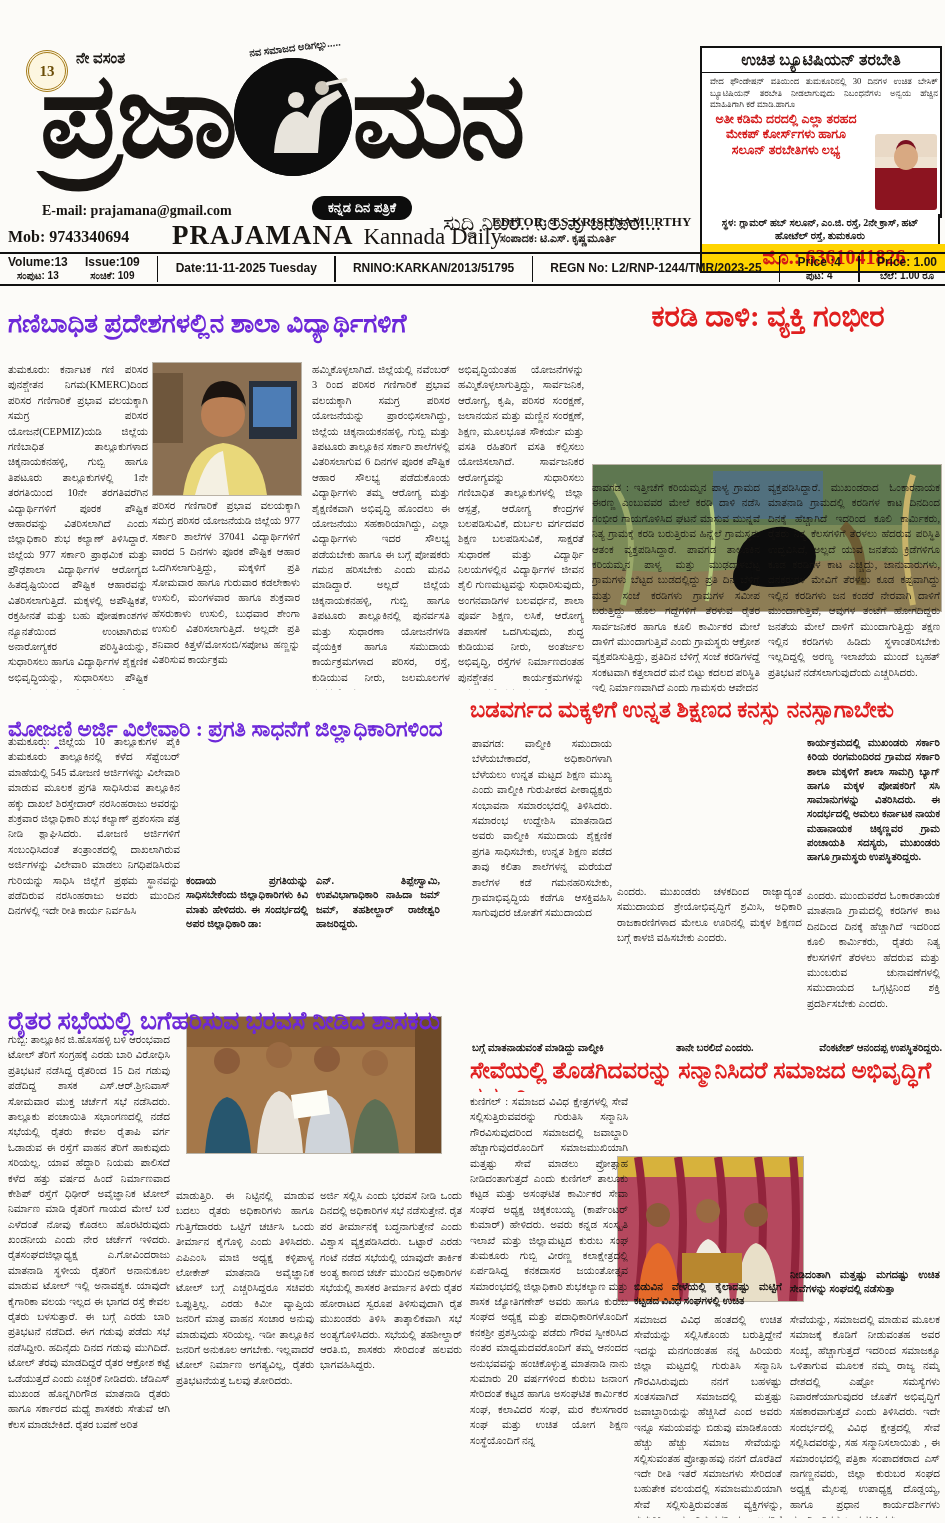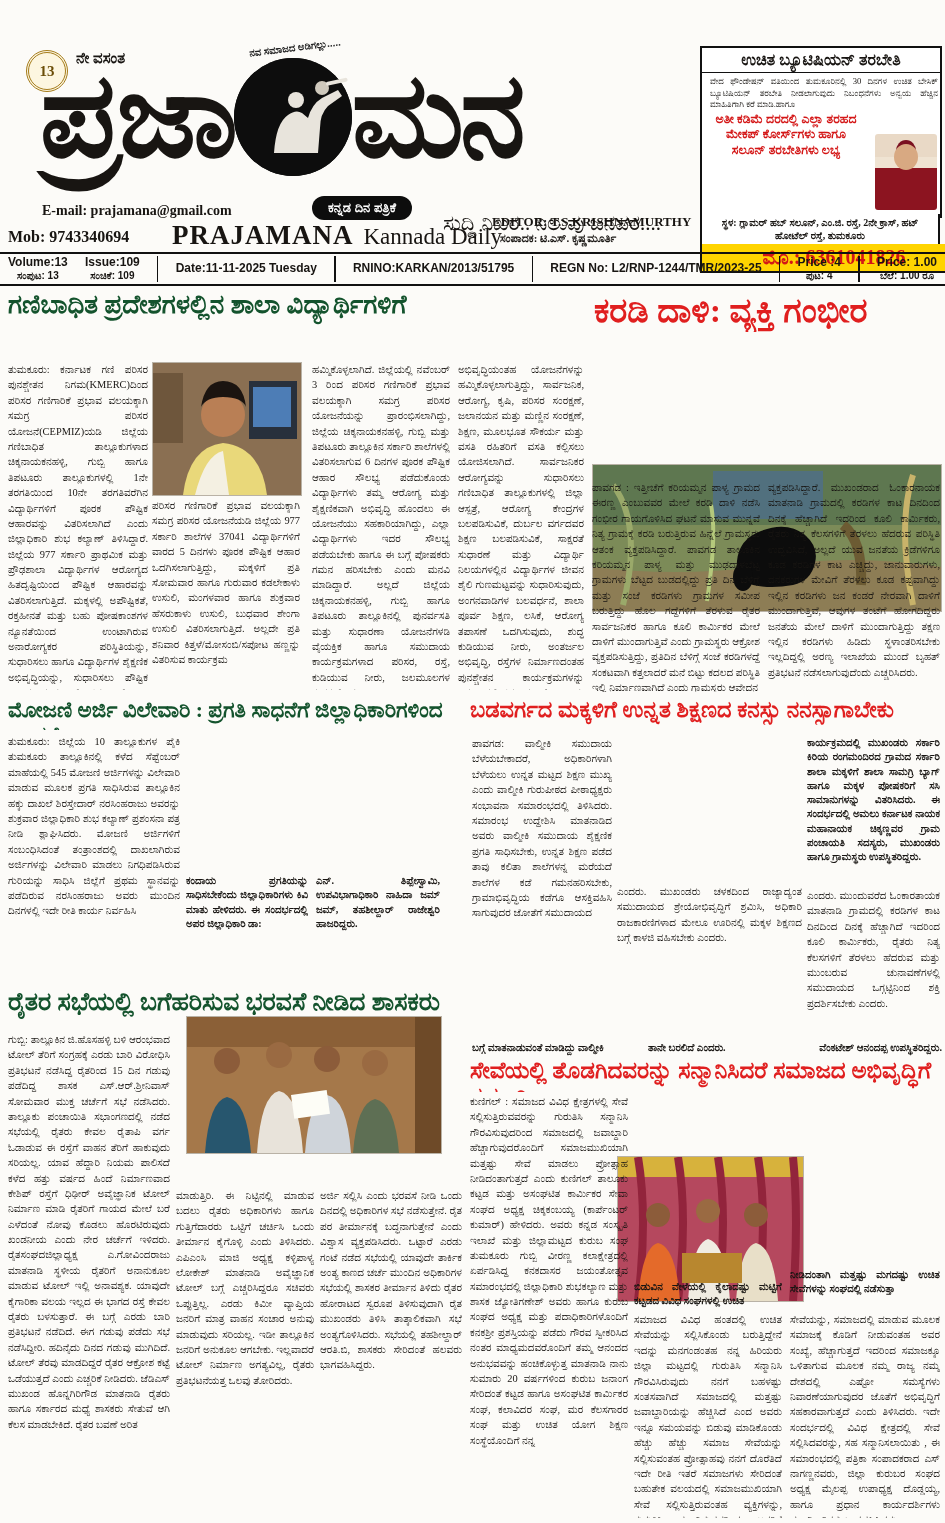--- a/index.html
+++ b/index.html
@@ -41,21 +41,21 @@
          background:#d8a982;box-shadow:0 -6px 0 -2px #7a1020;}
   
   .infobar{border-top:2px solid #111;border-bottom:2px solid #111;display:flex;
            align-items:center;justify-content:space-between;padding:2px 8px;
            font-family:"Liberation Sans",sans-serif;}
   .ib-item{text-align:center;line-height:1.15;}
   .ib-top{font-weight:bold;font-size:12px;}
   .ib-bot{font-weight:bold;font-size:10px;}
   .ib-sep{width:1.5px;height:26px;background:#111;}
   
-  .hl-black{font-weight:900;color:#14532d;}
+  .hl-black{font-weight:900;color:#6d28d9;margin-top:19px;}
   .hl-red{font-weight:900;color:#e01f1f;}
   
   .col{font-size:10.4px;line-height:1.48;text-align:justify;}
   .cap{font-size:10.2px;line-height:1.4;font-weight:bold;text-align:justify;}
   .frag{font-size:10.2px;font-weight:bold;white-space:nowrap;}
   
   .photo{background:#ccc;position:relative;overflow:hidden;border:1px solid #b9b2a6;}
   svg{display:block;}
 </style>
 </head>
@@ -152,21 +152,21 @@
       <path d="M48 44 q4 -26 22 -26 q20 0 23 26 q-4 -10 -23 -10 q-17 0 -22 10z" fill="#1b1410"></path>
       <path d="M30 132 q6 -48 40 -52 q38 4 44 52z" fill="#e9d87a"></path>
       <path d="M42 132 q10 -40 28 -44 l6 44z" fill="#f4f0e2"></path>
     </svg>
   </div>
   <div class="abs col clip" style="left:152px;top:498px;width:148px;height:192px;">ಪರಿಸರ ಗಣಿಗಾರಿಕೆ ಪ್ರಭಾವ ವಲಯಕ್ಕಾಗಿ ಸಮಗ್ರ ಪರಿಸರ ಯೋಜನೆಯಡಿ ಜಿಲ್ಲೆಯ 977 ಸರ್ಕಾರಿ ಶಾಲೆಗಳ 37041 ವಿದ್ಯಾರ್ಥಿಗಳಿಗೆ ವಾರದ 5 ದಿನಗಳು ಪೂರಕ ಪೌಷ್ಟಿಕ ಆಹಾರ ಒದಗಿಸಲಾಗುತ್ತಿದ್ದು, ಮಕ್ಕಳಿಗೆ ಪ್ರತಿ ಸೋಮವಾರ ಹಾಗೂ ಗುರುವಾರ ಕಡಲೇಕಾಳು ಉಸುಲಿ, ಮಂಗಳವಾರ ಹಾಗೂ ಶುಕ್ರವಾರ ಹೆಸರುಕಾಳು ಉಸುಲಿ, ಬುಧವಾರ ಶೇಂಗಾ ಉಸುಲಿ ವಿತರಿಸಲಾಗುತ್ತಿದೆ. ಅಲ್ಲದೇ ಪ್ರತಿ ಶನಿವಾರ ಕಿತ್ತಳೆ/ಮೋಸಂಬಿ/ಸಪೋಟ ಹಣ್ಣನ್ನು ವಿತರಿಸುವ ಕಾರ್ಯಕ್ರಮ</div>
 
   <div class="abs col clip" style="left:312px;top:362px;width:138px;height:328px;">ಹಮ್ಮಿಕೊಳ್ಳಲಾಗಿದೆ. ಜಿಲ್ಲೆಯಲ್ಲಿ ನವೆಂಬರ್ 3 ರಿಂದ ಪರಿಸರ ಗಣಿಗಾರಿಕೆ ಪ್ರಭಾವ ವಲಯಕ್ಕಾಗಿ ಸಮಗ್ರ ಪರಿಸರ ಯೋಜನೆಯನ್ನು ಪ್ರಾರಂಭಿಸಲಾಗಿದ್ದು, ಜಿಲ್ಲೆಯ ಚಿಕ್ಕನಾಯಕನಹಳ್ಳಿ, ಗುಬ್ಬಿ ಮತ್ತು ತಿಪಟೂರು ತಾಲ್ಲೂಕಿನ ಸರ್ಕಾರಿ ಶಾಲೆಗಳಲ್ಲಿ ವಿತರಿಸಲಾಗುವ 6 ದಿನಗಳ ಪೂರಕ ಪೌಷ್ಟಿಕ ಆಹಾರ ಸೌಲಭ್ಯ ಪಡೆದುಕೊಂಡು ವಿದ್ಯಾರ್ಥಿಗಳು ತಮ್ಮ ಆರೋಗ್ಯ ಮತ್ತು ಶೈಕ್ಷಣಿಕವಾಗಿ ಅಭಿವೃದ್ಧಿ ಹೊಂದಲು ಈ ಯೋಜನೆಯು ಸಹಕಾರಿಯಾಗಿದ್ದು, ಎಲ್ಲಾ ವಿದ್ಯಾರ್ಥಿಗಳು ಇದರ ಸೌಲಭ್ಯ ಪಡೆಯಬೇಕು ಹಾಗೂ ಈ ಬಗ್ಗೆ ಪೋಷಕರು ಗಮನ ಹರಿಸಬೇಕು ಎಂದು ಮನವಿ ಮಾಡಿದ್ದಾರೆ. ಅಲ್ಲದೆ ಜಿಲ್ಲೆಯ ಚಿಕ್ಕನಾಯಕನಹಳ್ಳಿ, ಗುಬ್ಬಿ ಹಾಗೂ ತಿಪಟೂರು ತಾಲ್ಲೂಕಿನಲ್ಲಿ ಪುನರ್ವಸತಿ ಮತ್ತು ಸುಧಾರಣಾ ಯೋಜನೆಗಳಡಿ ವೈಯಕ್ತಿಕ ಹಾಗೂ ಸಮುದಾಯ ಕಾರ್ಯಕ್ರಮಗಳಾದ ಪರಿಸರ, ರಸ್ತೆ, ಕುಡಿಯುವ ನೀರು, ಜಲಮೂಲಗಳ ಸಂರಕ್ಷಣೆ ಅರಣ್ಯ</div>
   <div class="abs col clip" style="left:458px;top:362px;width:126px;height:328px;">ಅಭಿವೃದ್ಧಿಯಂತಹ ಯೋಜನೆಗಳನ್ನು ಹಮ್ಮಿಕೊಳ್ಳಲಾಗುತ್ತಿದ್ದು, ಸಾರ್ವಜನಿಕ, ಆರೋಗ್ಯ, ಕೃಷಿ, ಪರಿಸರ ಸಂರಕ್ಷಣೆ, ಜಲಾನಯನ ಮತ್ತು ಮಣ್ಣಿನ ಸಂರಕ್ಷಣೆ, ಶಿಕ್ಷಣ, ಮೂಲಭೂತ ಸೌಕರ್ಯ ಮತ್ತು ವಸತಿ ರಹಿತರಿಗೆ ವಸತಿ ಕಲ್ಪಿಸಲು ಯೋಜಿಸಲಾಗಿದೆ. ಸಾರ್ವಜನಿಕರ ಆರೋಗ್ಯವನ್ನು ಸುಧಾರಿಸಲು ಗಣಿಬಾಧಿತ ತಾಲ್ಲೂಕುಗಳಲ್ಲಿ ಜಿಲ್ಲಾ ಆಸ್ಪತ್ರೆ, ಆರೋಗ್ಯ ಕೇಂದ್ರಗಳ ಬಲಪಡಿಸುವಿಕೆ, ದುರ್ಬಲ ವರ್ಗದವರ ಶಿಕ್ಷಣ ಬಲಪಡಿಸುವಿಕೆ, ಸಾಕ್ಷರತೆ ಸುಧಾರಣೆ ಮತ್ತು ವಿದ್ಯಾರ್ಥಿ ನಿಲಯಗಳಲ್ಲಿನ ವಿದ್ಯಾರ್ಥಿಗಳ ಜೀವನ ಶೈಲಿ ಗುಣಮಟ್ಟವನ್ನು ಸುಧಾರಿಸುವುದು, ಅಂಗನವಾಡಿಗಳ ಬಲವರ್ಧನೆ, ಶಾಲಾ ಪೂರ್ವ ಶಿಕ್ಷಣ, ಲಸಿಕೆ, ಆರೋಗ್ಯ ತಪಾಸಣೆ ಒದಗಿಸುವುದು, ಶುದ್ಧ ಕುಡಿಯುವ ನೀರು, ಅಂತರ್ಜಲ ಅಭಿವೃದ್ಧಿ, ರಸ್ತೆಗಳ ನಿರ್ಮಾಣದಂತಹ ಪುನಶ್ಚೇತನ ಕಾರ್ಯಕ್ರಮಗಳನ್ನು ಅನುಷ್ಠಾನಗೊಳಿಸಲಾಗುತ್ತಿದೆ ಎಂದು ತಿಳಿಸಿದ್ದಾರೆ.</div>
 
-  <div class="abs hl-red clip" style="left:594px;top:292px;width:348px;height:40px;font-size:34px;">ಕರಡಿ ದಾಳಿ: ವ್ಯಕ್ತಿ ಗಂಭೀರ</div>
+  <div class="abs hl-red clip" style="left:594px;top:300px;width:348px;height:40px;font-size:29px;text-align:center;">ಕರಡಿ ದಾಳಿ: ವ್ಯಕ್ತಿ ಗಂಭೀರ</div>
 
   <div class="abs photo" style="left:592px;top:330px;width:348px;height:146px;">
     <svg viewBox="0 0 348 146" width="348" height="146">
       <rect width="348" height="146" fill="#7c8b58"></rect>
       <rect y="0" width="348" height="60" fill="#5e7750"></rect>
       <rect x="120" y="6" width="110" height="48" fill="#51707e"></rect>
       <path d="M0 146 l348 0 l0 -44 q-90 -14 -180 0 q-90 10 -168 0z" fill="#8d7d55"></path>
       <path d="M20 20 q30 40 10 120" stroke="#9aa96a" stroke-width="6" fill="none"></path>
       <path d="M320 10 q-16 50 0 130" stroke="#c8b36a" stroke-width="6" fill="none"></path>
       <path d="M160 120 q-18 -4 -16 -24 q2 -22 24 -30 q26 -10 44 4 q14 12 10 28 q-4 18 -22 22 q-22 4 -40 0z" fill="#0c0c0c"></path>
@@ -216,21 +216,21 @@
         <path d="M118 144 q4 -54 20 -58 q18 4 22 58z" fill="#e8dfc8"></path>
       <rect x="64" y="96" width="60" height="30" fill="#b8872f"></rect>
     </svg>
   </div>
   <div class="abs col clip" style="left:617px;top:884px;width:185px;height:158px;">ಎಂದರು. ಮುಖಂಡರು ಚಳಕದಿಂದ ರಾಜ್ಯಾದ್ಯಂತ ಸಮುದಾಯದ ಶ್ರೇಯೋಭಿವೃದ್ಧಿಗೆ ಶ್ರಮಿಸಿ, ಅಧಿಕಾರಿ ರಾಜಕಾರಣಿಗಳಾದ ಮೇಲೂ ಊರಿನಲ್ಲಿ ಮಕ್ಕಳ ಶಿಕ್ಷಣದ ಬಗ್ಗೆ ಕಾಳಜಿ ವಹಿಸಬೇಕು ಎಂದರು.</div>
 
   <div class="abs cap clip" style="left:807px;top:736px;width:133px;height:148px;">ಕಾರ್ಯಕ್ರಮದಲ್ಲಿ ಮುಖಂಡರು ಸರ್ಕಾರಿ ಕಿರಿಯ ರಂಗಮಂದಿರದ ಗ್ರಾಮದ ಸರ್ಕಾರಿ ಶಾಲಾ ಮಕ್ಕಳಿಗೆ ಶಾಲಾ ಸಾಮಗ್ರಿ ಬ್ಯಾಗ್ ಹಾಗೂ ಮಕ್ಕಳ ಪೋಷಕರಿಗೆ ಸಸಿ ಸಾಮಾನುಗಳನ್ನು ವಿತರಿಸಿದರು. ಈ ಸಂದರ್ಭದಲ್ಲಿ ಅಮಲು ಕರ್ನಾಟಕ ನಾಯಕ ಮಹಾನಾಯಕ ಚಿಕ್ಕಣ್ಣವರ ಗ್ರಾಮ ಪಂಚಾಯತಿ ಸದಸ್ಯರು, ಮುಖಂಡರು ಹಾಗೂ ಗ್ರಾಮಸ್ಥರು ಉಪಸ್ಥಿತರಿದ್ದರು.</div>
   <div class="abs col clip" style="left:807px;top:888px;width:133px;height:154px;">ಎಂದರು. ಮುಂದುವರೆದ ಓಂಕಾರತಾಯಕ ಮಾತನಾಡಿ ಗ್ರಾಮದಲ್ಲಿ ಕರಡಿಗಳ ಕಾಟ ದಿನದಿಂದ ದಿನಕ್ಕೆ ಹೆಚ್ಚಾಗಿದೆ ಇದರಿಂದ ಕೂಲಿ ಕಾರ್ಮಿಕರು, ರೈತರು ನಿತ್ಯ ಕೆಲಸಗಳಿಗೆ ತೆರಳಲು ಹೆದರುವ ಮತ್ತು ಮುಂಬರುವ ಚುನಾವಣೆಗಳಲ್ಲಿ ಸಮುದಾಯದ ಒಗ್ಗಟ್ಟಿನಿಂದ ಶಕ್ತಿ ಪ್ರದರ್ಶಿಸಬೇಕು ಎಂದರು.</div>
 
   <div class="abs frag clip" style="left:472px;top:1042px;width:178px;height:16px;">ಬಗ್ಗೆ ಮಾತನಾಡುವಂತೆ ಮಾಡಿದ್ದು ವಾಲ್ಮೀಕಿ</div>
-  <div class="abs frag clip" style="left:648px;top:1042px;width:136px;height:16px;">ತಾನೇ ಬರಲಿದೆ ಎಂದರು.</div>
+  <div class="abs frag clip" style="left:676px;top:1042px;width:136px;height:16px;">ತಾನೇ ಬರಲಿದೆ ಎಂದರು.</div>
   <div class="abs frag clip" style="left:760px;top:1042px;width:182px;height:16px;text-align:right;">ವೆಂಕಟೇಶ್ ಆನಂದಪ್ಪ ಉಪಸ್ಥಿತರಿದ್ದರು.</div>
 
   <div class="abs hl-black clip" style="left:8px;top:988px;width:460px;height:38px;font-size:25px;">ರೈತರ ಸಭೆಯಲ್ಲಿ ಬಗೆಹರಿಸುವ ಭರವಸೆ ನೀಡಿದ ಶಾಸಕರು</div>
 
   <div class="abs col clip" style="left:8px;top:1032px;width:162px;height:482px;">ಗುಬ್ಬಿ: ತಾಲ್ಲೂಕಿನ ಜಿ.ಹೊಸಹಳ್ಳಿ ಬಳಿ ಆರಂಭವಾದ ಟೋಲ್ ತೆರಿಗೆ ಸಂಗ್ರಹಕ್ಕೆ ಎರಡು ಬಾರಿ ವಿರೋಧಿಸಿ ಪ್ರತಿಭಟನೆ ನಡೆಸಿದ್ದ ರೈತರಿಂದ 15 ದಿನ ಗಡುವು ಪಡೆದಿದ್ದ ಶಾಸಕ ಎಸ್.ಆರ್.ಶ್ರೀನಿವಾಸ್ ಸೋಮವಾರ ಮುಕ್ತ ಚರ್ಚೆಗೆ ಸಭೆ ನಡೆಸಿದರು. ತಾಲ್ಲೂಕು ಪಂಚಾಯಿತಿ ಸಭಾಂಗಣದಲ್ಲಿ ನಡೆದ ಸಭೆಯಲ್ಲಿ ರೈತರು ಕೇವಲ ರೈತಾಪಿ ವರ್ಗ ಓಡಾಡುವ ಈ ರಸ್ತೆಗೆ ವಾಹನ ತೆರಿಗೆ ಹಾಕುವುದು ಸರಿಯಲ್ಲ. ಯಾವ ಹೆದ್ದಾರಿ ನಿಯಮ ಪಾಲಿಸದೆ ಕಳೆದ ಹತ್ತು ವರ್ಷದ ಹಿಂದೆ ನಿರ್ಮಾಣವಾದ ಕೇಶಿಪ್ ರಸ್ತೆಗೆ ಧಿಢೀರ್ ಅವೈಜ್ಞಾನಿಕ ಟೋಲ್ ನಿರ್ಮಾಣ ಮಾಡಿ ರೈತರಿಗೆ ಗಾಯದ ಮೇಲೆ ಬರೆ ಎಳೆದಂತೆ ನೋವು ಕೊಡಲು ಹೊರಟಿರುವುದು ಖಂಡನೀಯ ಎಂದು ನೇರ ಚರ್ಚೆಗೆ ಇಳಿದರು. ರೈತಸಂಘದಜಿಲ್ಲಾಧ್ಯಕ್ಷ ಎ.ಗೋವಿಂದರಾಜು ಮಾತನಾಡಿ ಸ್ಥಳೀಯ ರೈತರಿಗೆ ಅನಾನುಕೂಲ ಮಾಡುವ ಟೋಲ್ ಇಲ್ಲಿ ಅನಾವಶ್ಯಕ. ಯಾವುದೇ ಕೈಗಾರಿಕಾ ವಲಯ ಇಲ್ಲದ ಈ ಭಾಗದ ರಸ್ತೆ ಕೇವಲ ರೈತರು ಬಳಸುತ್ತಾರೆ. ಈ ಬಗ್ಗೆ ಎರಡು ಬಾರಿ ಪ್ರತಿಭಟನೆ ನಡೆದಿದೆ. ಈಗ ಗಡುವು ಪಡೆದು ಸಭೆ ನಡೆಸಿದ್ದೀರಿ. ಹದಿನೈದು ದಿನದ ಗಡುವು ಮುಗಿದಿದೆ. ಟೋಲ್ ತೆರವು ಮಾಡದಿದ್ದರೆ ರೈತರ ಆಕ್ರೋಶ ಕಟ್ಟೆ ಒಡೆಯುತ್ತದೆ ಎಂದು ಎಚ್ಚರಿಕೆ ನೀಡಿದರು. ಜೆಡಿಎಸ್ ಮುಖಂಡ ಹೊನ್ನಗಿರಿಗೌಡ ಮಾತನಾಡಿ ರೈತರು ಹಾಗೂ ಸರ್ಕಾರದ ಮಧ್ಯೆ ಶಾಸಕರು ಸೇತುವೆ ಆಗಿ ಕೆಲಸ ಮಾಡಬೇಕಿದೆ. ರೈತರ ಬವಣೆ ಅರಿತ</div>
 
   <div class="abs col clip" style="left:176px;top:1188px;width:138px;height:330px;">ಮಾಡುತ್ತಿರಿ. ಈ ನಿಟ್ಟಿನಲ್ಲಿ ಮಾಡುವ ಬದಲು ರೈತರು ಅಧಿಕಾರಿಗಳು ಹಾಗೂ ಗುತ್ತಿಗೆದಾರರು ಒಟ್ಟಿಗೆ ಚರ್ಚಿಸಿ ಒಂದು ತೀರ್ಮಾನ ಕೈಗೊಳ್ಳಿ ಎಂದು ತಿಳಿಸಿದರು. ಎಪಿಎಂಸಿ ಮಾಜಿ ಅಧ್ಯಕ್ಷ ಕಳ್ಳಿಪಾಳ್ಯ ಲೋಕೇಶ್ ಮಾತನಾಡಿ ಅವೈಜ್ಞಾನಿಕ ಟೋಲ್ ಬಗ್ಗೆ ಎಚ್ಚರಿಸಿದ್ದರೂ ಸಚಿವರು ಒಪ್ಪುತ್ತಿಲ್ಲ. ಎರಡು ಕಿಮೀ ವ್ಯಾಪ್ತಿಯ ಜನರಿಗೆ ಮಾತ್ರ ವಾಹನ ಸಂಚಾರ ಅನುವು ಮಾಡುವುದು ಸರಿಯಲ್ಲ. ಇಡೀ ತಾಲ್ಲೂಕಿನ ಜನರಿಗೆ ಅನುಕೂಲ ಆಗಬೇಕು. ಇಲ್ಲವಾದರೆ ಟೋಲ್ ನಿರ್ಮಾಣ ಅಗತ್ಯವಿಲ್ಲ, ರೈತರು ಪ್ರತಿಭಟನೆಯತ್ತ ಒಲವು ತೋರಿದರು.</div>
   <div class="abs col clip" style="left:320px;top:1188px;width:142px;height:330px;">ಅರ್ಜಿ ಸಲ್ಲಿಸಿ ಎಂದು ಭರವಸೆ ನೀಡಿ ಒಂದು ದಿನದಲ್ಲಿ ಅಧಿಕಾರಿಗಳ ಸಭೆ ನಡೆಸುತ್ತೇನೆ. ರೈತ ಪರ ತೀರ್ಮಾನಕ್ಕೆ ಬದ್ಧನಾಗುತ್ತೇನೆ ಎಂದು ವಿಶ್ವಾಸ ವ್ಯಕ್ತಪಡಿಸಿದರು. ಒಟ್ಟಾರೆ ಎರಡು ಗಂಟೆ ನಡೆದ ಸಭೆಯಲ್ಲಿ ಯಾವುದೇ ತಾರ್ಕಿಕ ಅಂತ್ಯ ಕಾಣದ ಚರ್ಚೆ ಮುಂದಿನ ಅಧಿಕಾರಿಗಳ ಸಭೆಯಲ್ಲಿ ಶಾಸಕರ ತೀರ್ಮಾನ ತಿಳಿದು ರೈತರ ಹೋರಾಟದ ಸ್ವರೂಪ ತಿಳಿಸುವುದಾಗಿ ರೈತ ಮುಖಂಡರು ತಿಳಿಸಿ ತಾತ್ಕಾಲಿಕವಾಗಿ ಸಭೆ ಅಂತ್ಯಗೊಳಿಸಿದರು. ಸಭೆಯಲ್ಲಿ ತಹಶೀಲ್ದಾರ್ ಆರತಿ.ಬಿ, ಶಾಸಕರು ಸೇರಿದಂತೆ ಹಲವರು ಭಾಗವಹಿಸಿದ್ದರು.</div>
 
   <div class="abs hl-red clip" style="left:470px;top:1058px;width:472px;height:34px;font-size:23px;">ಸೇವೆಯಲ್ಲಿ ತೊಡಗಿದವರನ್ನು ಸನ್ಮಾನಿಸಿದರೆ ಸಮಾಜದ ಅಭಿವೃದ್ಧಿಗೆ ಸಹಕಾರಿ</div>

